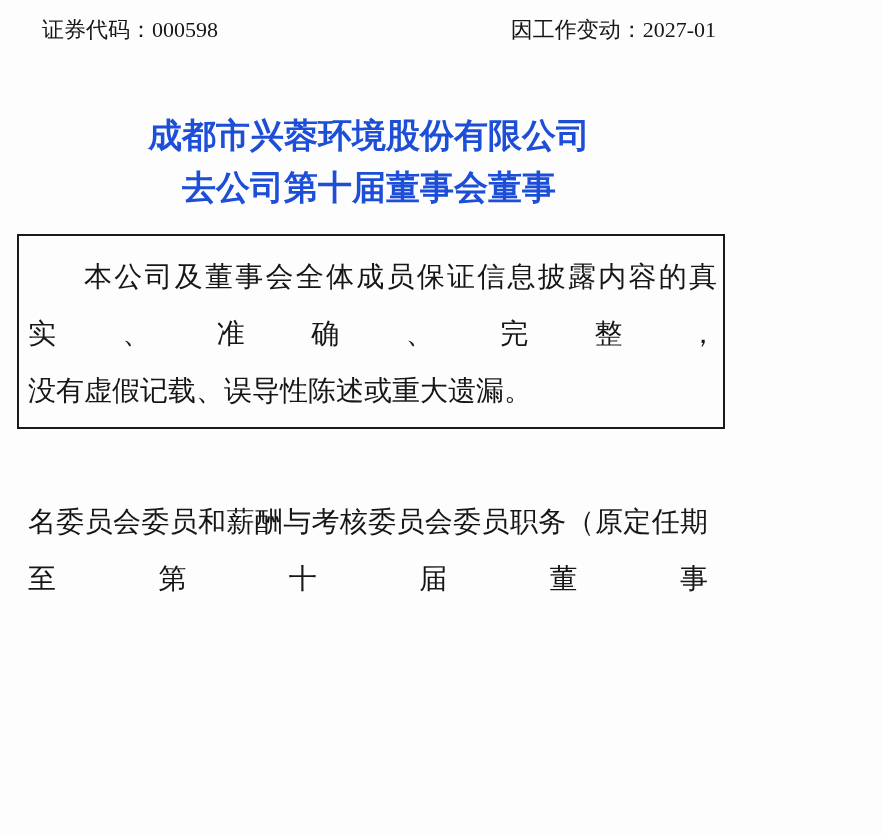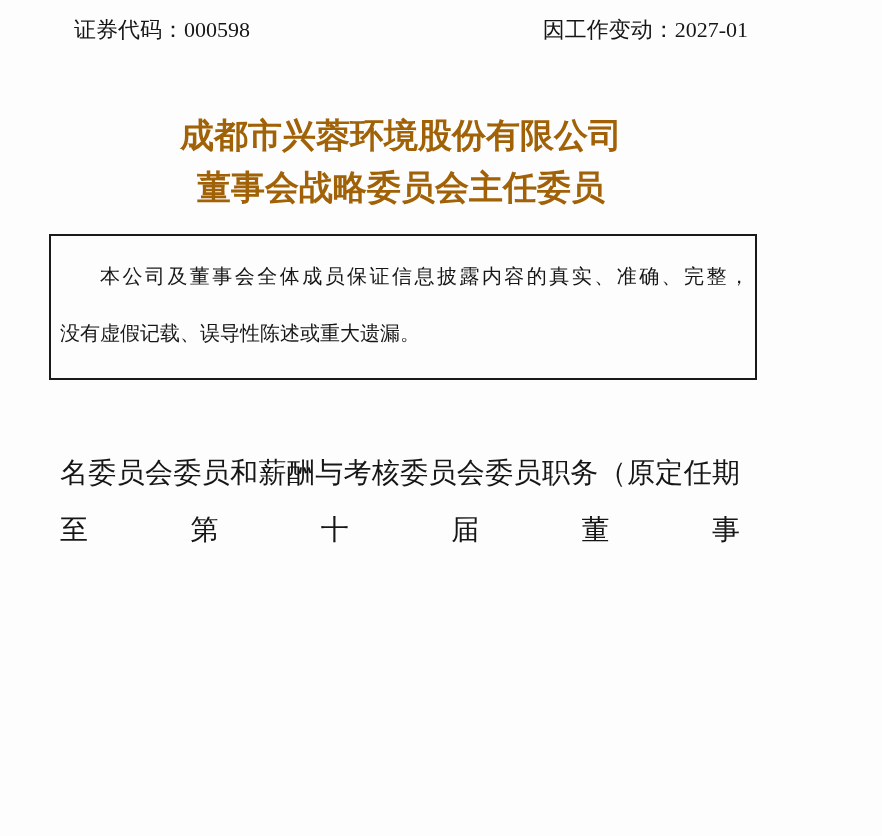--- a/index.html
+++ b/index.html
@@ -11,47 +11,46 @@
     height: 836px;
     background: #fdfdfd;
     color: #161616;
     font-family: "Liberation Serif", "DejaVu Serif", serif;
     overflow: hidden;
   }
   .page {
     position: relative;
     width: 738px;
     height: 836px;
-    margin-left: 32px;
   }
   
   .doc-header {
     display: flex;
     justify-content: space-between;
     align-items: baseline;
     padding: 16px 22px 0 42px;
     font-size: 22px;
     line-height: 28px;
     white-space: nowrap;
   }
   
   .doc-title {
     margin: 66px 0 0 0;
     text-align: center;
     font-size: 34px;
     font-weight: bold;
     line-height: 52px;
-    color: #a16207;
+    color: #1d4ed8;
   }
   
   .disclaimer-box {
     margin: 20px 13px 0 17px;
     border: 2px solid #1a1a1a;
-    padding: 12px 6px 16px 9px;
-    font-size: 20px;
+    padding: 12px 6px 8px 9px;
+    font-size: 28px;
     line-height: 57px;
   }
   
   .body-text {
     margin: 64px 30px 0 28px;
     font-size: 28px;
     line-height: 57px;
   }
   .line {
     text-align: justify;
@@ -68,21 +67,21 @@
 
 <div class="page">
 
   <div class="doc-header">
     <span><span>证券代码：</span><span>000598</span></span>
     <span><span>因工作变动：</span><span>2027-01</span></span>
   </div>
 
   <h1 class="doc-title">
     <div>成都市兴蓉环境股份有限公司</div>
-    <div>董事会战略委员会主任委员</div>
+    <div>去公司第十届董事会董事</div>
   </h1>
 
   <section class="disclaimer-box">
     <div class="line just indent">本公司及董事会全体成员保证信息披露内容的真实、准确、完整，</div>
     <div class="line">没有虚假记载、误导性陈述或重大遗漏。</div>
   </section>
 
   <section class="body-text">
     <div class="line just">名委员会委员和薪酬与考核委员会委员职务（原定任期至第十届董事</div>
 

